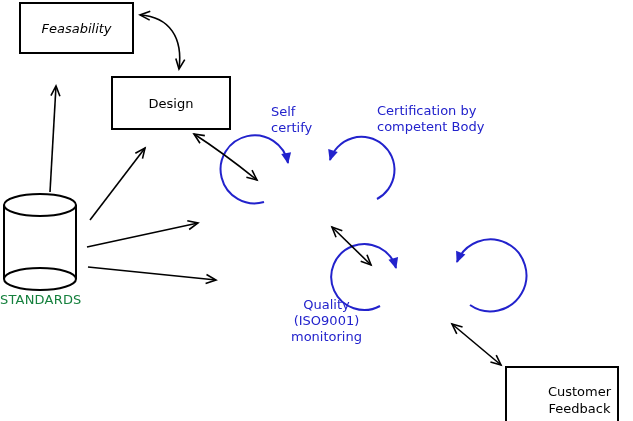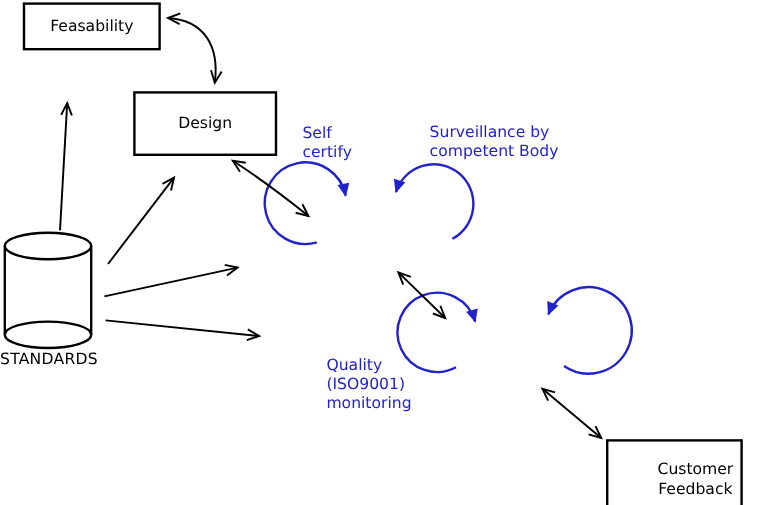--- a/index.html
+++ b/index.html
@@ -23,42 +23,43 @@
     background: #ffffff;
     display: flex;
     align-items: center;
     justify-content: center;
     text-align: center;
     font-size: 13px;
     line-height: 17px;
     color: #000000;
     white-space: pre-line;
   }
-  .node-feasability { left: 19px;  top: 2px;   width: 115px; height: 40px; }
+  .node-feasability { left: 19px;  top: 2px;   width: 115px; height: 52px; font-style: italic; }
   .node-design      { left: 111px; top: 76px;  width: 120px; height: 54px; text-align: center; }
   .node-approval    { left: 262px; top: 169px; width: 114px; height: 54px; }
   .node-production  { left: 374px; top: 267px; width: 115px; height: 55px; }
   .node-feedback    { left: 505px; top: 366px; width: 114px; height: 68px; padding-left: 35px; }
   .annotation {
     position: absolute;
     color: #2222cc;
     font-size: 13px;
     line-height: 16px;
     white-space: pre-line;
+    margin-left: 19px;
   }
   .ann-self-certify  { left: 252px; top: 104px; }
   .ann-certification { left: 358px; top: 103px; }
   .ann-surveillance  { left: 528px; top: 219px; }
-  .ann-quality       { left: 272px; top: 297px; }
+  .ann-quality       { left: 272px; top: 297px; text-align: center; }
   .standards-label {
     position: absolute;
     left: 0px; top: 292px;
     width: 80px;
     font-size: 13px;
-    color: #000000;
+    color: #15803d;
     text-align: left;
     letter-spacing: 0.2px;
   }
 </style>
 </head>
 <body>
 
 <div id="canvas">
 
   <svg id="connector-layer" viewBox="0 0 633 421" xmlns="http://www.w3.org/2000/svg">
@@ -99,19 +100,19 @@
 
   <div class="node node-feasability">Feasability</div>
   <div class="node node-design">Design</div>
   <div class="node node-feedback">Customer
 Feedback</div>
 
   <div class="standards-label">STANDARDS</div>
 
   <div class="annotation ann-self-certify">Self
 certify</div>
-  <div class="annotation ann-certification">Surveillance by
+  <div class="annotation ann-certification">Certification by
 competent Body</div>
   <div class="annotation ann-quality">Quality
 (ISO9001)
 monitoring</div>
 
 </div>
 
 </body></html>

